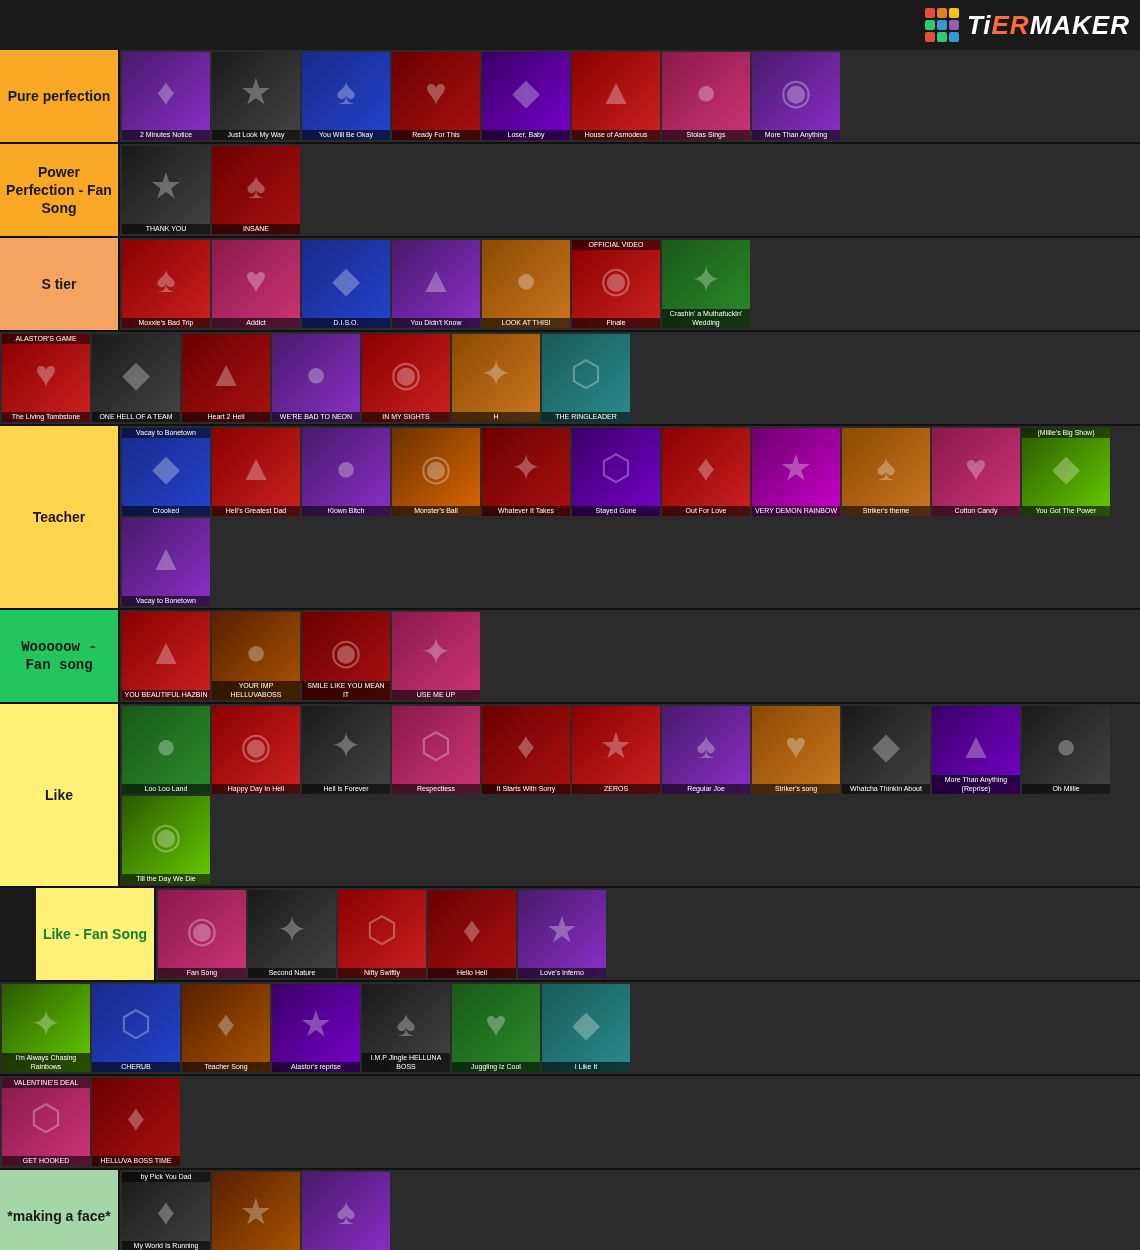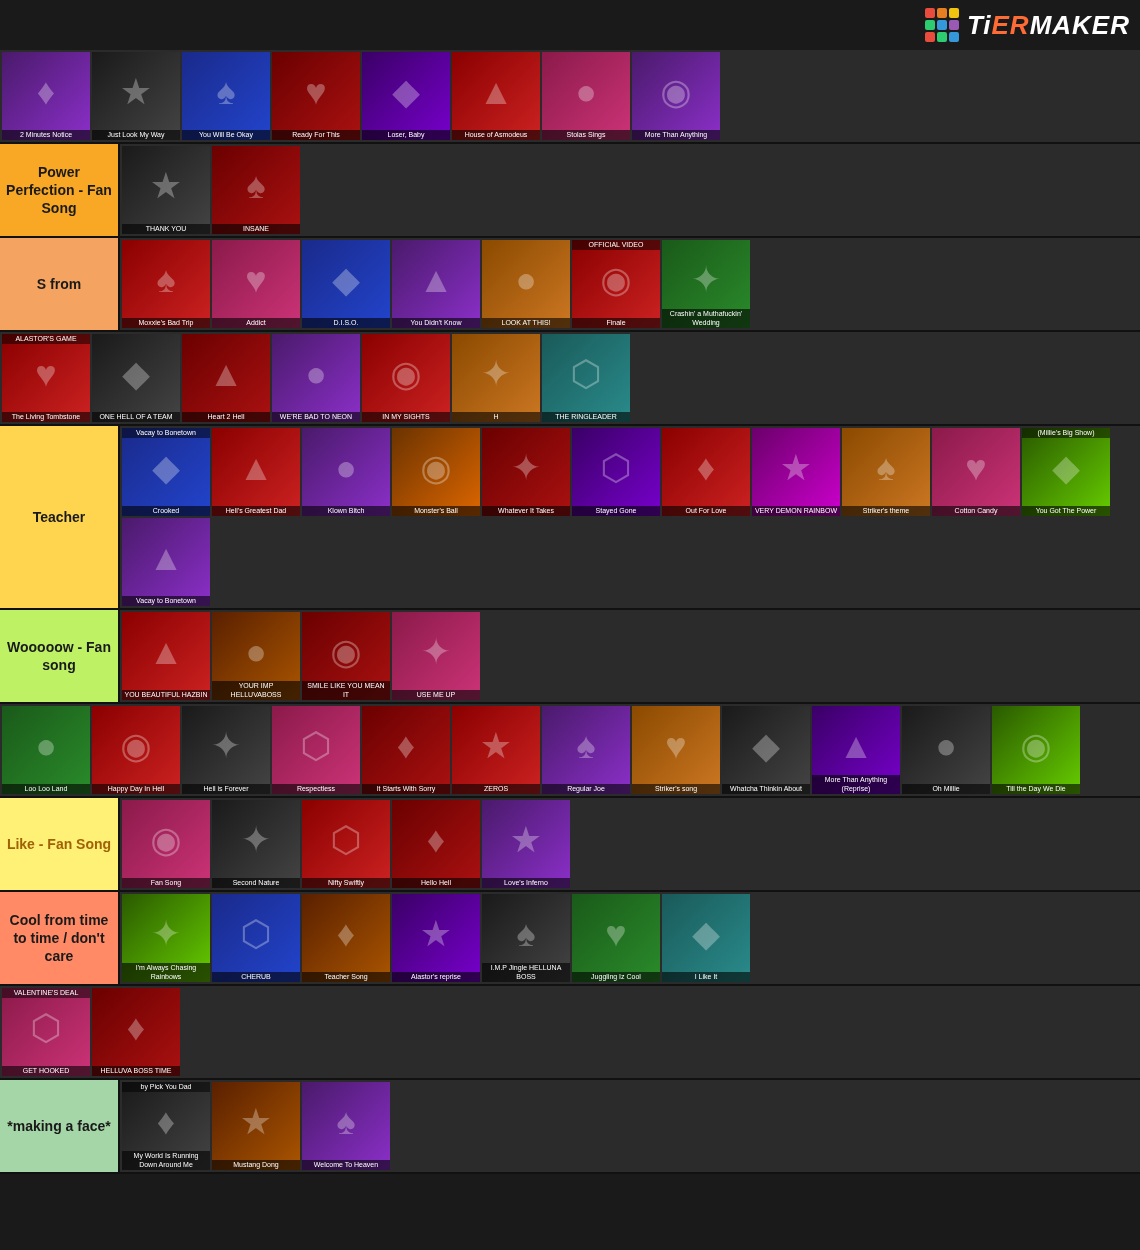--- a/index.html
+++ b/index.html
@@ -134,20 +134,21 @@
           <div class="logo-cell" style="background: rgb(231, 76, 60);"></div>
           <div class="logo-cell" style="background: rgb(46, 204, 113);"></div>
           <div class="logo-cell" style="background: rgb(52, 152, 219);"></div>
         </div>
       <div class="logo-text">
         Ti<span class="tier-t">ER</span>MAKER
       </div>
     </div>
   </div>
 <div class="tier-row">
+      <div class="tier-label" style="background: rgb(249, 168, 37); color: rgb(26, 26, 26);">Pure perfection</div>
       <div class="tier-items">
         <div class="item">
           <div class="item-bg" style="background: linear-gradient(135deg, rgb(74, 26, 107), rgb(139, 47, 201)); position: relative;">
             <div style="position: absolute; top: 50%; left: 50%; transform: translate(-50%, -60%); font-size: 36px; opacity: 0.3; pointer-events: none;">♦</div>
           </div>
           <div class="item-label">2 Minutes Notice</div>
         </div>
         <div class="item">
           <div class="item-bg" style="background: linear-gradient(135deg, rgb(26, 26, 26), rgb(68, 68, 68)); position: relative;">
             <div style="position: absolute; top: 50%; left: 50%; transform: translate(-50%, -60%); font-size: 36px; opacity: 0.3; pointer-events: none;">★</div>
@@ -203,21 +204,21 @@
         </div>
         <div class="item">
           <div class="item-bg" style="background: linear-gradient(135deg, rgb(107, 0, 0), rgb(170, 17, 17)); position: relative;">
             <div style="position: absolute; top: 50%; left: 50%; transform: translate(-50%, -60%); font-size: 36px; opacity: 0.3; pointer-events: none;">♠</div>
           </div>
           <div class="item-label">INSANE</div>
         </div>
       </div>
     </div>
     <div class="tier-row">
-      <div class="tier-label" style="background: rgb(244, 164, 96); color: rgb(26, 26, 26);">S from</div>
+      <div class="tier-label" style="background: rgb(244, 164, 96); color: rgb(26, 26, 26);">S tier</div>
       <div class="tier-items">
         <div class="item">
           <div class="item-bg" style="background: linear-gradient(135deg, rgb(139, 0, 0), rgb(204, 34, 34)); position: relative;">
             <div style="position: absolute; top: 50%; left: 50%; transform: translate(-50%, -60%); font-size: 36px; opacity: 0.3; pointer-events: none;">♠</div>
           </div>
           <div class="item-label">Moxxie's Bad Trip</div>
         </div>
         <div class="item">
           <div class="item-bg" style="background: linear-gradient(135deg, rgb(139, 26, 74), rgb(204, 51, 119)); position: relative;">
             <div style="position: absolute; top: 50%; left: 50%; transform: translate(-50%, -60%); font-size: 36px; opacity: 0.3; pointer-events: none;">♥</div>
@@ -377,21 +378,21 @@
         </div>
         <div class="item">
           <div class="item-bg" style="background: linear-gradient(135deg, rgb(74, 26, 107), rgb(139, 47, 201)); position: relative;">
             <div style="position: absolute; top: 50%; left: 50%; transform: translate(-50%, -60%); font-size: 36px; opacity: 0.3; pointer-events: none;">▲</div>
           </div>
           <div class="item-label">Vacay to Bonetown</div>
         </div>
       </div>
     </div>
     <div class="tier-row">
-      <div class="tier-label" style="background: #bef264; color: rgb(26, 26, 26);">Wooooow - Fan song</div>
+      <div class="tier-label" style="background: #22c55e; color: rgb(26, 26, 26); font-family: Liberation Mono, monospace;">Wooooow - Fan song</div>
       <div class="tier-items">
         <div class="item">
           <div class="item-bg" style="background: linear-gradient(135deg, rgb(139, 0, 0), rgb(204, 34, 34)); position: relative;">
             <div style="position: absolute; top: 50%; left: 50%; transform: translate(-50%, -60%); font-size: 36px; opacity: 0.3; pointer-events: none;">▲</div>
           </div>
           <div class="item-label">YOU BEAUTIFUL HAZBIN</div>
         </div>
         <div class="item">
           <div class="item-bg" style="background: linear-gradient(135deg, rgb(90, 32, 0), rgb(170, 85, 0)); position: relative;">
             <div style="position: absolute; top: 50%; left: 50%; transform: translate(-50%, -60%); font-size: 36px; opacity: 0.3; pointer-events: none;">●</div>
@@ -406,20 +407,21 @@
         </div>
         <div class="item">
           <div class="item-bg" style="background: linear-gradient(135deg, rgb(139, 26, 74), rgb(204, 51, 119)); position: relative;">
             <div style="position: absolute; top: 50%; left: 50%; transform: translate(-50%, -60%); font-size: 36px; opacity: 0.3; pointer-events: none;">✦</div>
           </div>
           <div class="item-label">USE ME UP</div>
         </div>
       </div>
     </div>
     <div class="tier-row">
+      <div class="tier-label" style="background: rgb(255, 241, 118); color: rgb(26, 26, 26);">Like</div>
       <div class="tier-items">
         <div class="item">
           <div class="item-bg" style="background: linear-gradient(135deg, rgb(26, 90, 26), rgb(42, 139, 42)); position: relative;">
             <div style="position: absolute; top: 50%; left: 50%; transform: translate(-50%, -60%); font-size: 36px; opacity: 0.3; pointer-events: none;">●</div>
           </div>
           <div class="item-label">Loo Loo Land</div>
         </div>
         <div class="item">
           <div class="item-bg" style="background: linear-gradient(135deg, rgb(139, 0, 0), rgb(204, 34, 34)); position: relative;">
             <div style="position: absolute; top: 50%; left: 50%; transform: translate(-50%, -60%); font-size: 36px; opacity: 0.3; pointer-events: none;">◉</div>
@@ -482,21 +484,21 @@
         </div>
         <div class="item">
           <div class="item-bg" style="background: linear-gradient(135deg, rgb(42, 90, 0), rgb(102, 204, 0)); position: relative;">
             <div style="position: absolute; top: 50%; left: 50%; transform: translate(-50%, -60%); font-size: 36px; opacity: 0.3; pointer-events: none;">◉</div>
           </div>
           <div class="item-label">Till the Day We Die</div>
         </div>
       </div>
     </div>
     <div class="tier-row">
-      <div class="tier-label" style="background: rgb(255, 241, 118); color: #a16207;">Like - Fan Song</div>
+      <div class="tier-label" style="background: rgb(255, 241, 118); color: #15803d; margin-left: 36px;">Like - Fan Song</div>
       <div class="tier-items">
         <div class="item">
           <div class="item-bg" style="background: linear-gradient(135deg, rgb(139, 26, 74), rgb(204, 51, 119)); position: relative;">
             <div style="position: absolute; top: 50%; left: 50%; transform: translate(-50%, -60%); font-size: 36px; opacity: 0.3; pointer-events: none;">◉</div>
           </div>
           <div class="item-label">Fan Song</div>
         </div>
         <div class="item">
           <div class="item-bg" style="background: linear-gradient(135deg, rgb(26, 26, 26), rgb(68, 68, 68)); position: relative;">
             <div style="position: absolute; top: 50%; left: 50%; transform: translate(-50%, -60%); font-size: 36px; opacity: 0.3; pointer-events: none;">✦</div>
@@ -517,21 +519,20 @@
         </div>
         <div class="item">
           <div class="item-bg" style="background: linear-gradient(135deg, rgb(74, 26, 107), rgb(139, 47, 201)); position: relative;">
             <div style="position: absolute; top: 50%; left: 50%; transform: translate(-50%, -60%); font-size: 36px; opacity: 0.3; pointer-events: none;">★</div>
           </div>
           <div class="item-label">Love's Inferno</div>
         </div>
       </div>
     </div>
     <div class="tier-row">
-      <div class="tier-label" style="background: rgb(255, 138, 101); color: rgb(26, 26, 26);">Cool from time to time / don't care</div>
       <div class="tier-items">
         <div class="item">
           <div class="item-bg" style="background: linear-gradient(135deg, rgb(42, 90, 0), rgb(102, 204, 0)); position: relative;">
             <div style="position: absolute; top: 50%; left: 50%; transform: translate(-50%, -60%); font-size: 36px; opacity: 0.3; pointer-events: none;">✦</div>
           </div>
           <div class="item-label">I'm Always Chasing Rainbows</div>
         </div>
         <div class="item">
           <div class="item-bg" style="background: linear-gradient(135deg, rgb(26, 42, 139), rgb(34, 68, 204)); position: relative;">
             <div style="position: absolute; top: 50%; left: 50%; transform: translate(-50%, -60%); font-size: 36px; opacity: 0.3; pointer-events: none;">⬡</div>

